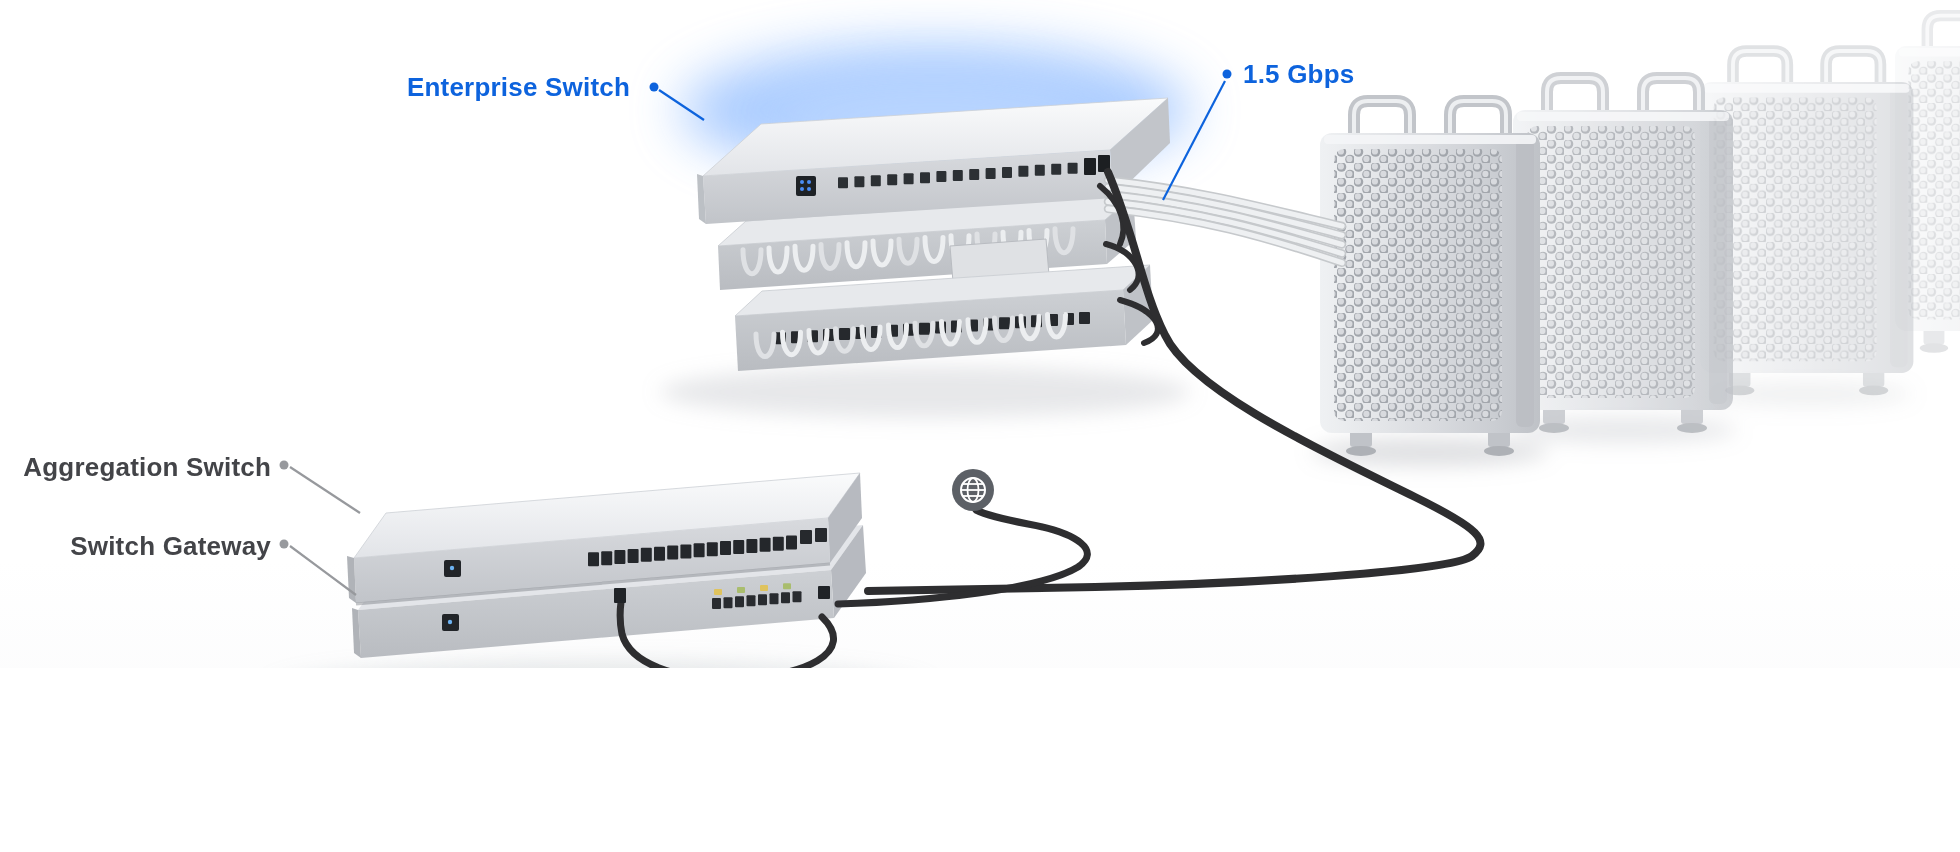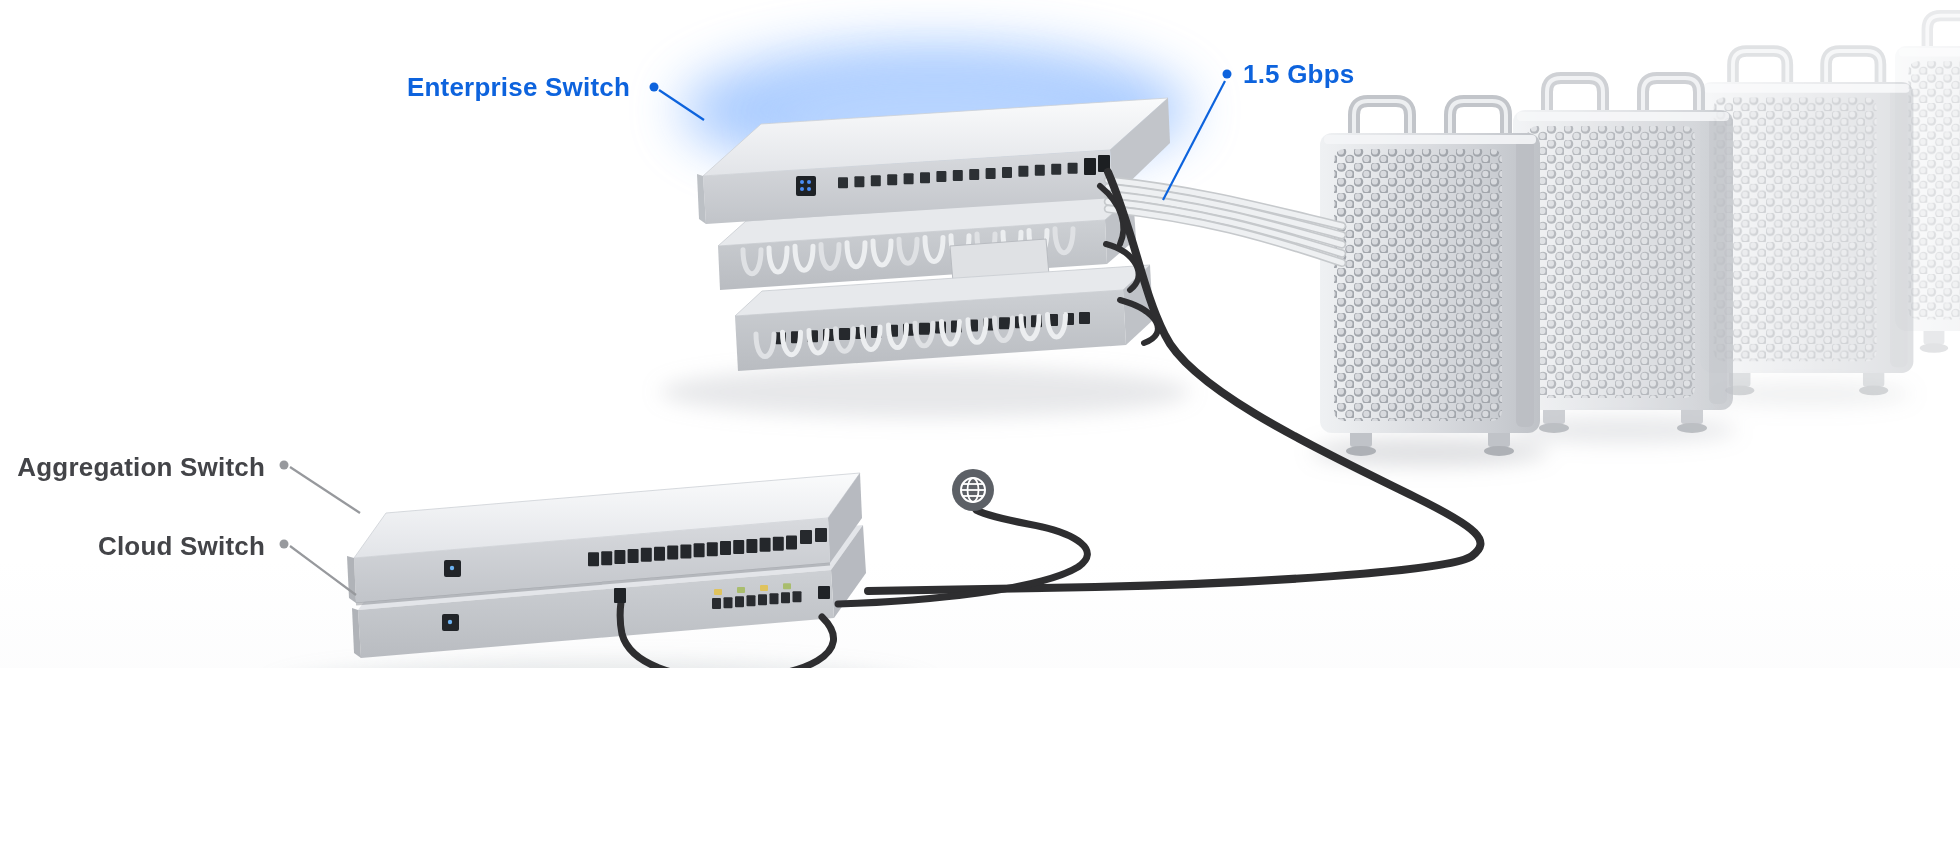--- a/index.html
+++ b/index.html
@@ -1,21 +1,21 @@
 <!DOCTYPE html>
 <html><head>
 <meta charset="utf-8">
 <style>
   html,body{margin:0;padding:0;background:#fff;}
   .canvas{position:relative;width:1960px;height:668px;background:#ffffff;overflow:hidden;
           font-family:"Liberation Sans",sans-serif;}
   svg{position:absolute;left:0;top:0;}
   .lbl{position:absolute;font-size:26px;font-weight:700;letter-spacing:.2px;white-space:nowrap;line-height:1.2;}
   .lbl.blue{color:#0d63dd;}
-  .lbl.gray{color:#434448;font-weight:600;}
+  .lbl.gray{color:#434448;font-weight:600;margin-left:6px;}
   .lbl.right{text-align:right;}
 </style>
 </head>
 <body>
 
 <div class="canvas">
 
 <svg width="1960" height="852" viewBox="0 0 1960 852">
   <defs>
     <linearGradient id="topFaceGrad" x1="0" y1="0" x2="0" y2="1">
@@ -286,15 +286,15 @@
     <circle cx="654" cy="87" r="4.5" fill="#0d63dd"></circle>
     <circle cx="1227" cy="74" r="4.5" fill="#0d63dd"></circle>
     <circle cx="284" cy="465" r="4.5" fill="#97999d"></circle>
     <circle cx="284" cy="544" r="4.5" fill="#97999d"></circle>
   </g>
 </svg>
 
 <div class="lbl blue right" style="left:330px;top:72px;width:300px">Enterprise Switch</div>
 <div class="lbl blue" style="left:1243px;top:59px">1.5 Gbps</div>
 <div class="lbl gray right" style="left:15px;top:452px;width:250px">Aggregation Switch</div>
-<div class="lbl gray right" style="left:15px;top:531px;width:250px">Cloud Switch</div>
+<div class="lbl gray right" style="left:15px;top:531px;width:250px">Switch Gateway</div>
 
 </div>
 
 </body></html>

